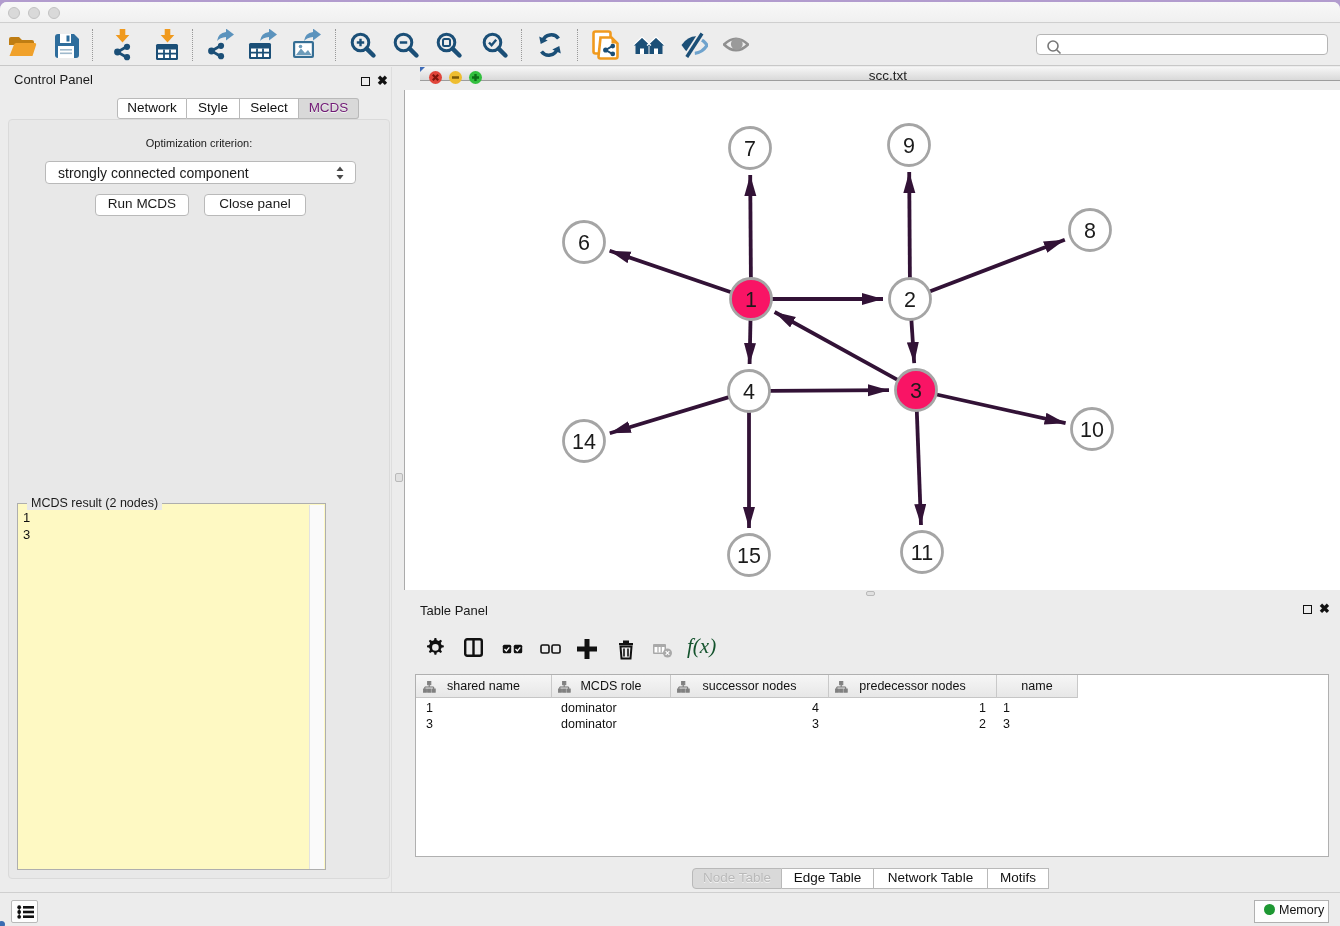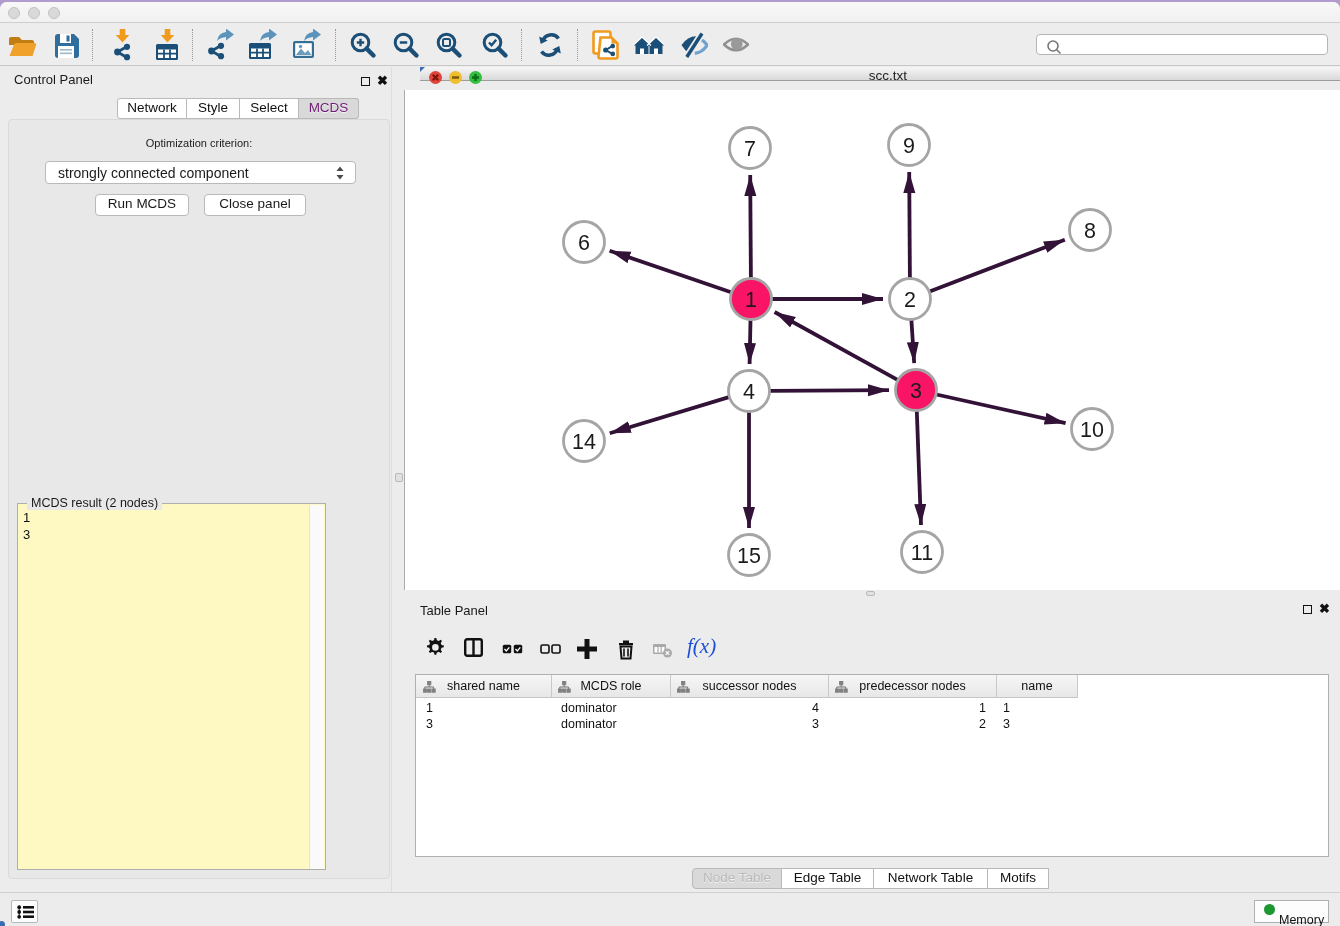--- a/index.html
+++ b/index.html
@@ -320,21 +320,21 @@
 <svg style="position:absolute;left:249px;top:46px;" width="20" height="16" viewBox="0 0 20 16">
           <g fill="#a9a9a9">
             <rect x="0" y="2" width="13" height="10" rx="1"></rect>
             <rect x="1.5" y="5" width="10" height="5.5" fill="#fff"></rect>
             <line x1="5" y1="5" x2="5" y2="10.5" stroke="#a9a9a9" stroke-width="1.2"></line>
             <line x1="8.2" y1="5" x2="8.2" y2="10.5" stroke="#a9a9a9" stroke-width="1.2"></line>
             <circle cx="14.5" cy="11" r="4.5"></circle>
             <path d="M12.7,9.2 l3.6,3.6 M16.3,9.2 l-3.6,3.6" stroke="#fff" stroke-width="1.2"></path>
           </g>
         </svg>
-<div style="position:absolute;left:283px;top:38px;font-family:'Liberation Serif',serif;font-style:italic;font-size:21px;color:#1d4ed8;">f(x)</div>
+<div style="position:absolute;left:283px;top:38px;font-family:'Liberation Serif',serif;font-style:italic;font-size:21px;color:#14532d;">f(x)</div>
 </div>
     <div id="ttable">
 <div class="th" style="left:0px;width:136px;">shared name</div>
 <div class="th" style="left:136px;width:119px;">MCDS role</div>
 <div class="th" style="left:255px;width:158px;">successor nodes</div>
 <div class="th" style="left:413px;width:168px;">predecessor nodes</div>
 <div class="th" style="left:581px;width:81px;">name</div>
 <svg style="position:absolute;left:7px;top:6px;" width="13" height="12" viewBox="0 0 13 12">
           <g stroke="#808080" fill="#808080">
             <rect x="4.6" y="0.5" width="3.2" height="3.2"></rect>
@@ -408,16 +408,16 @@
             <circle cx="2.2" cy="2.2" r="1.9"></circle>
             <circle cx="2.2" cy="7" r="1.9"></circle>
             <circle cx="2.2" cy="11.8" r="1.9"></circle>
             <rect x="1.7" y="2" width="1" height="10"></rect>
             <rect x="6" y="1" width="11" height="2.6"></rect>
             <rect x="6" y="5.7" width="11" height="2.6"></rect>
             <rect x="6" y="10.4" width="11" height="2.6"></rect>
           </g>
         </svg>
       </div>
-    <div id="membtn"><span style="display:inline-block;width:11px;height:11px;border-radius:50%;background:#1d9732;margin:3px 4px 0 9px;vertical-align:top;"></span><span style="display:inline-block;margin-top:12px;">Memory</span></div>
+    <div id="membtn"><span style="display:inline-block;width:11px;height:11px;border-radius:50%;background:#1d9732;margin:3px 4px 0 9px;vertical-align:top;"></span><span style="display:inline-block;margin-top:2px;">Memory</span></div>
   </div>
 </div>
 <div style="position:absolute;left:-2px;top:921px;width:7px;height:7px;border-radius:50%;background:#3a6cb2;"></div>
 
 </body></html>

